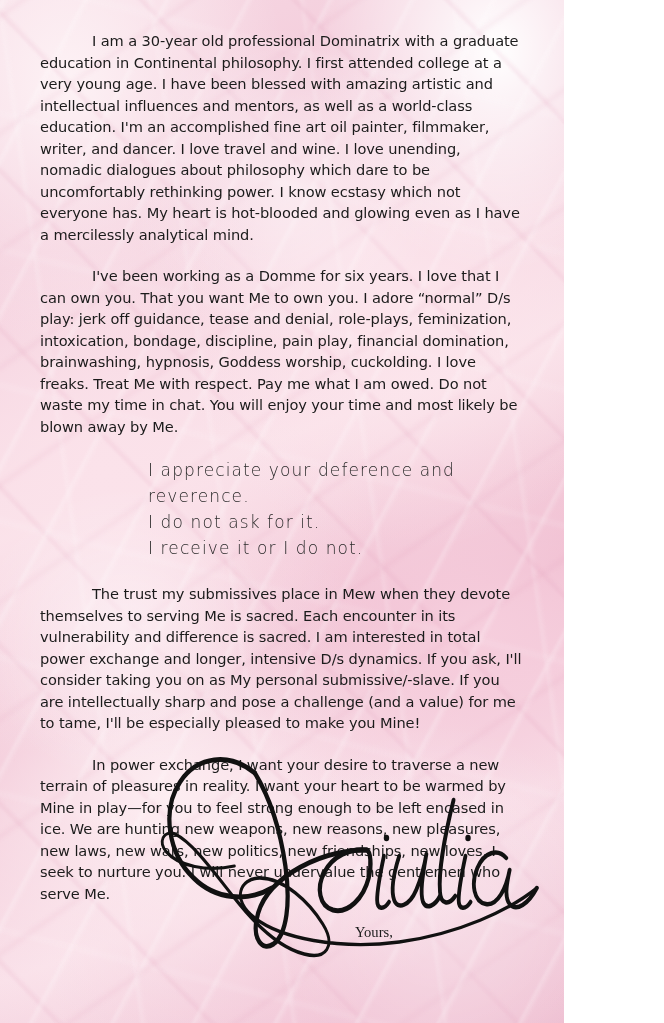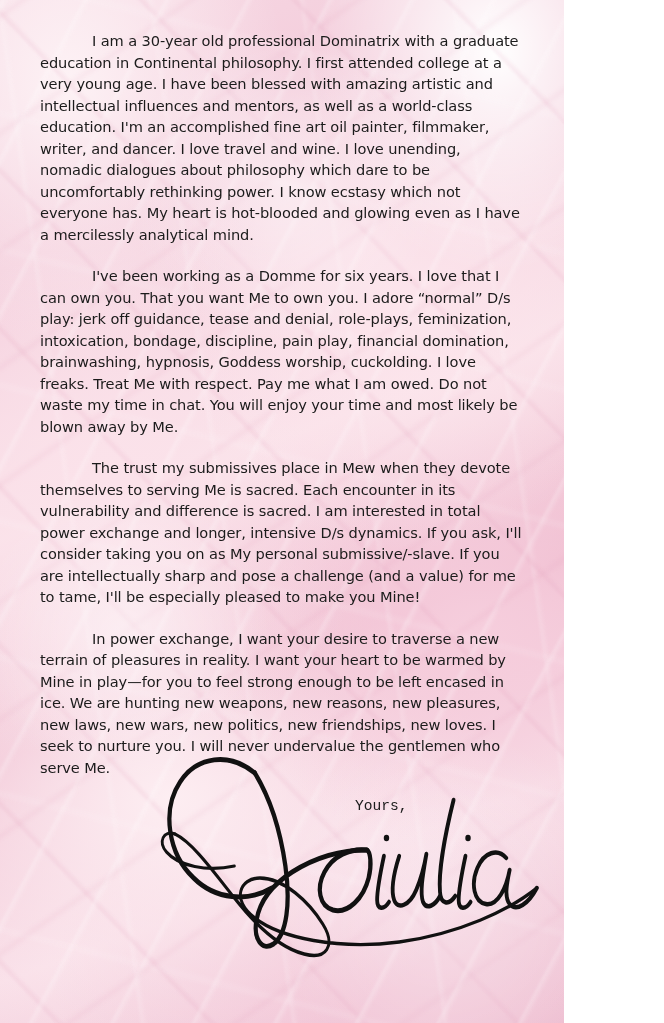--- a/index.html
+++ b/index.html
@@ -115,21 +115,21 @@
     font-size: 17px;
     line-height: 26px;
     color: #2a2a2a;
     letter-spacing: 1.1px;
     font-weight: 300;
   }
 
   .closing {
     margin: 8px 0 8px 0;
     padding-left: 315px;
-    font-family: Liberation Mono, monospace;
+    font-family: Liberation Serif, serif;
     font-size: 14.6px;
     color: #1b1b1b;
   }
 
   .signature-wrap {
     position: absolute;
     left: 0;
     right: 0;
     bottom: 55px;
     height: 230px;
@@ -149,20 +149,25 @@
   <div class="marble-veins"></div>
   <div class="marble-veins2"></div>
   <div class="marble-soft"></div>
 
   <div class="content">
     <div class="body-text">
       <p>I am a 30-year old professional Dominatrix with a graduate education in Continental philosophy.  I first attended college at a very young age. I have been blessed with amazing artistic and intellectual influences and mentors, as well as a world-class education. I'm an accomplished fine art oil painter, filmmaker, writer, and dancer. I love travel and wine. I love unending, nomadic dialogues about philosophy which dare to be uncomfortably rethinking power. I know ecstasy which not everyone has. My heart is hot-blooded and glowing even as I have a mercilessly analytical mind.</p>
       <p>I've been working as a Domme for six years. I love that I can own you. That you want Me to own you. I adore “normal” D/s play: jerk off guidance, tease and denial, role-plays, feminization, intoxication, bondage, discipline, pain play, financial domination, brainwashing, hypnosis, Goddess worship, cuckolding. I love freaks. Treat Me with respect. Pay me what I am owed. Do not waste my time in chat. You will enjoy your time and most likely be blown away by Me.</p>
     </div>
 
+    <div class="pull-quote">
+      <div>I appreciate your deference and reverence.</div>
+      <div>I do not ask for it.</div>
+      <div>I receive it or I do not.</div>
+    </div>
 
     <div class="body-text">
       <p>The trust my submissives place in Mew when they devote themselves to serving Me is sacred. Each encounter in its vulnerability and difference is sacred. I am interested in total power exchange and longer, intensive D/s dynamics. If you ask, I'll consider taking you on as My personal submissive/-slave. If you are intellectually sharp and pose a challenge (and a value) for me to tame, I'll be especially pleased to make you Mine!</p>
       <p>In power exchange, I want your desire to traverse a new terrain of pleasures in reality. I want your heart to be warmed by Mine in play—for you to feel strong enough to be left encased in ice. We are hunting new weapons, new reasons, new pleasures, new laws, new wars, new politics, new friendships, new loves. I seek to nurture you. I will never undervalue the gentlemen who serve Me.</p>
     </div>
 
     <div class="closing">Yours,</div>
   </div>
 
   <div class="signature-wrap">

